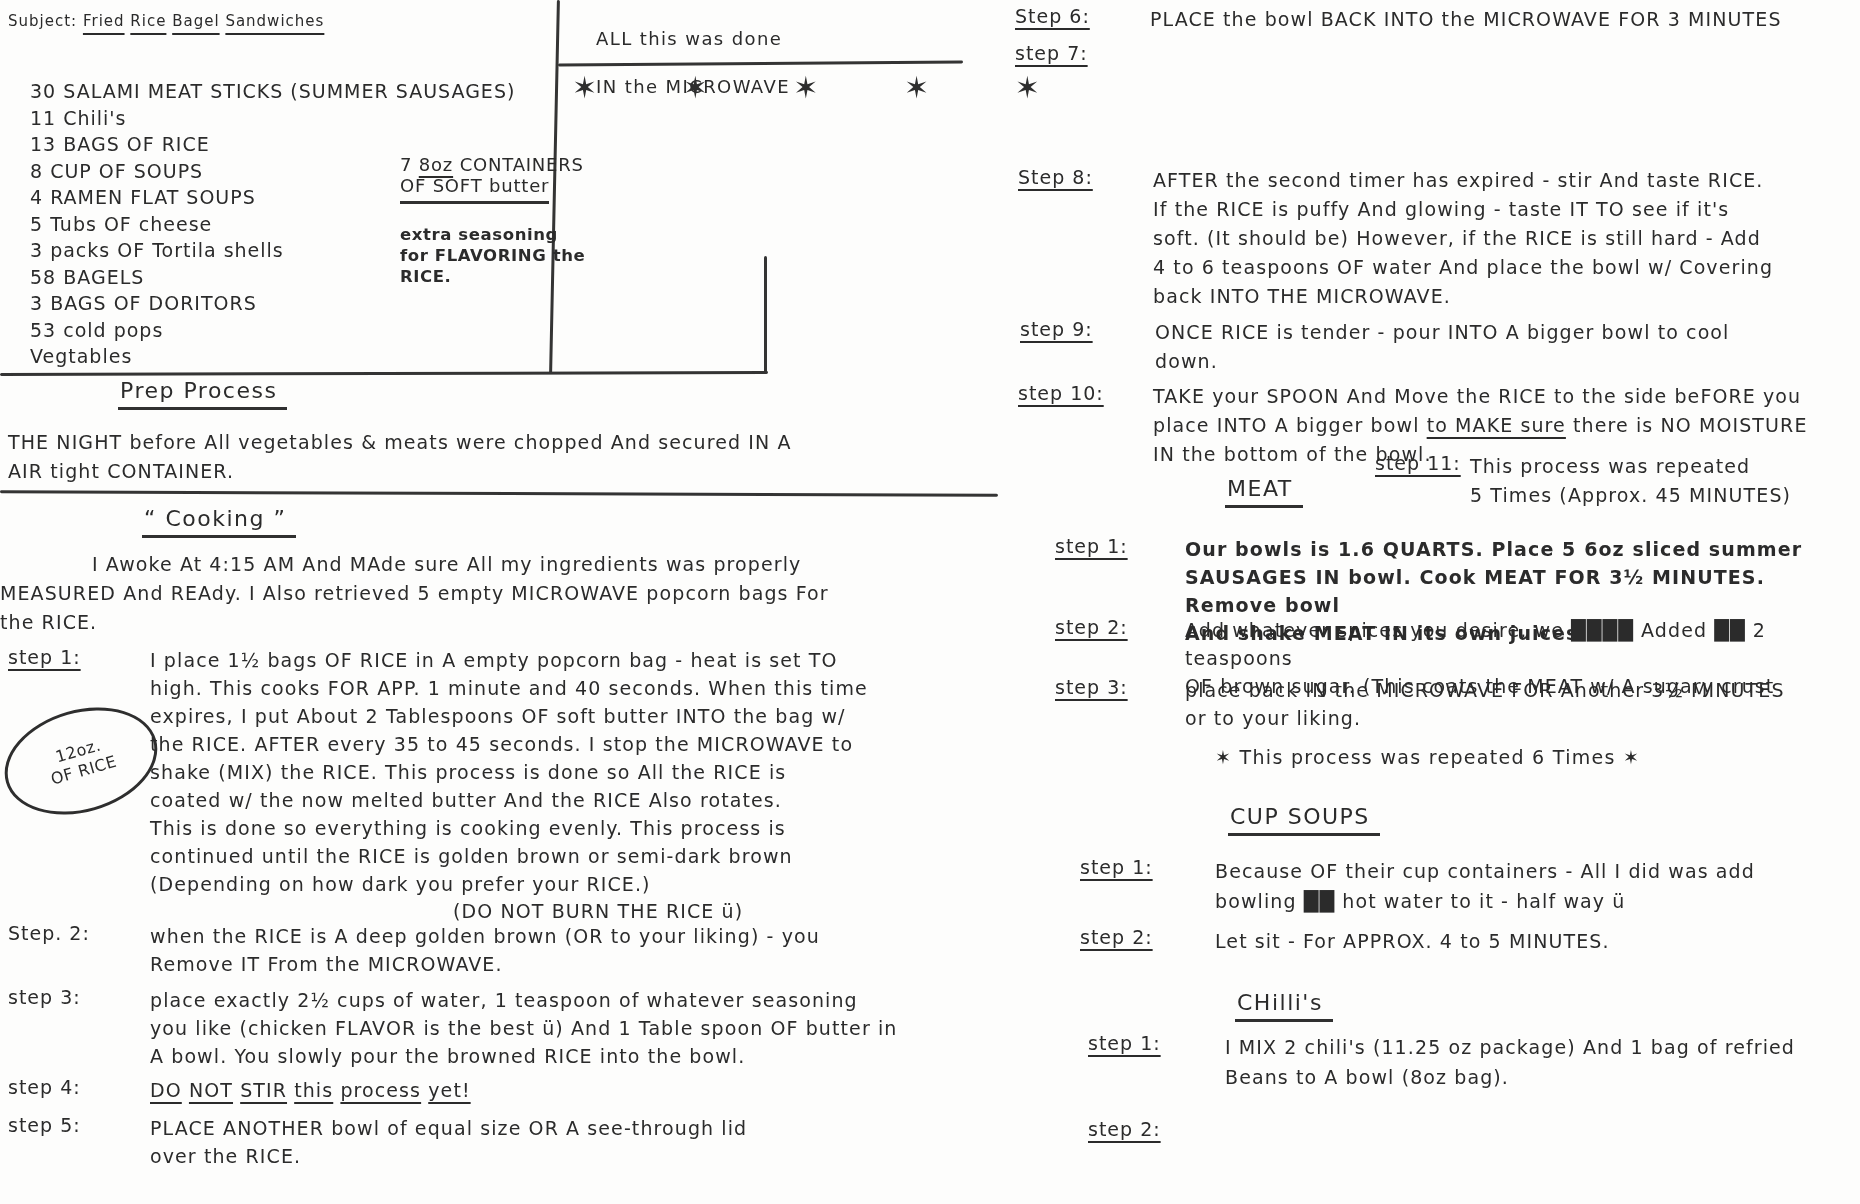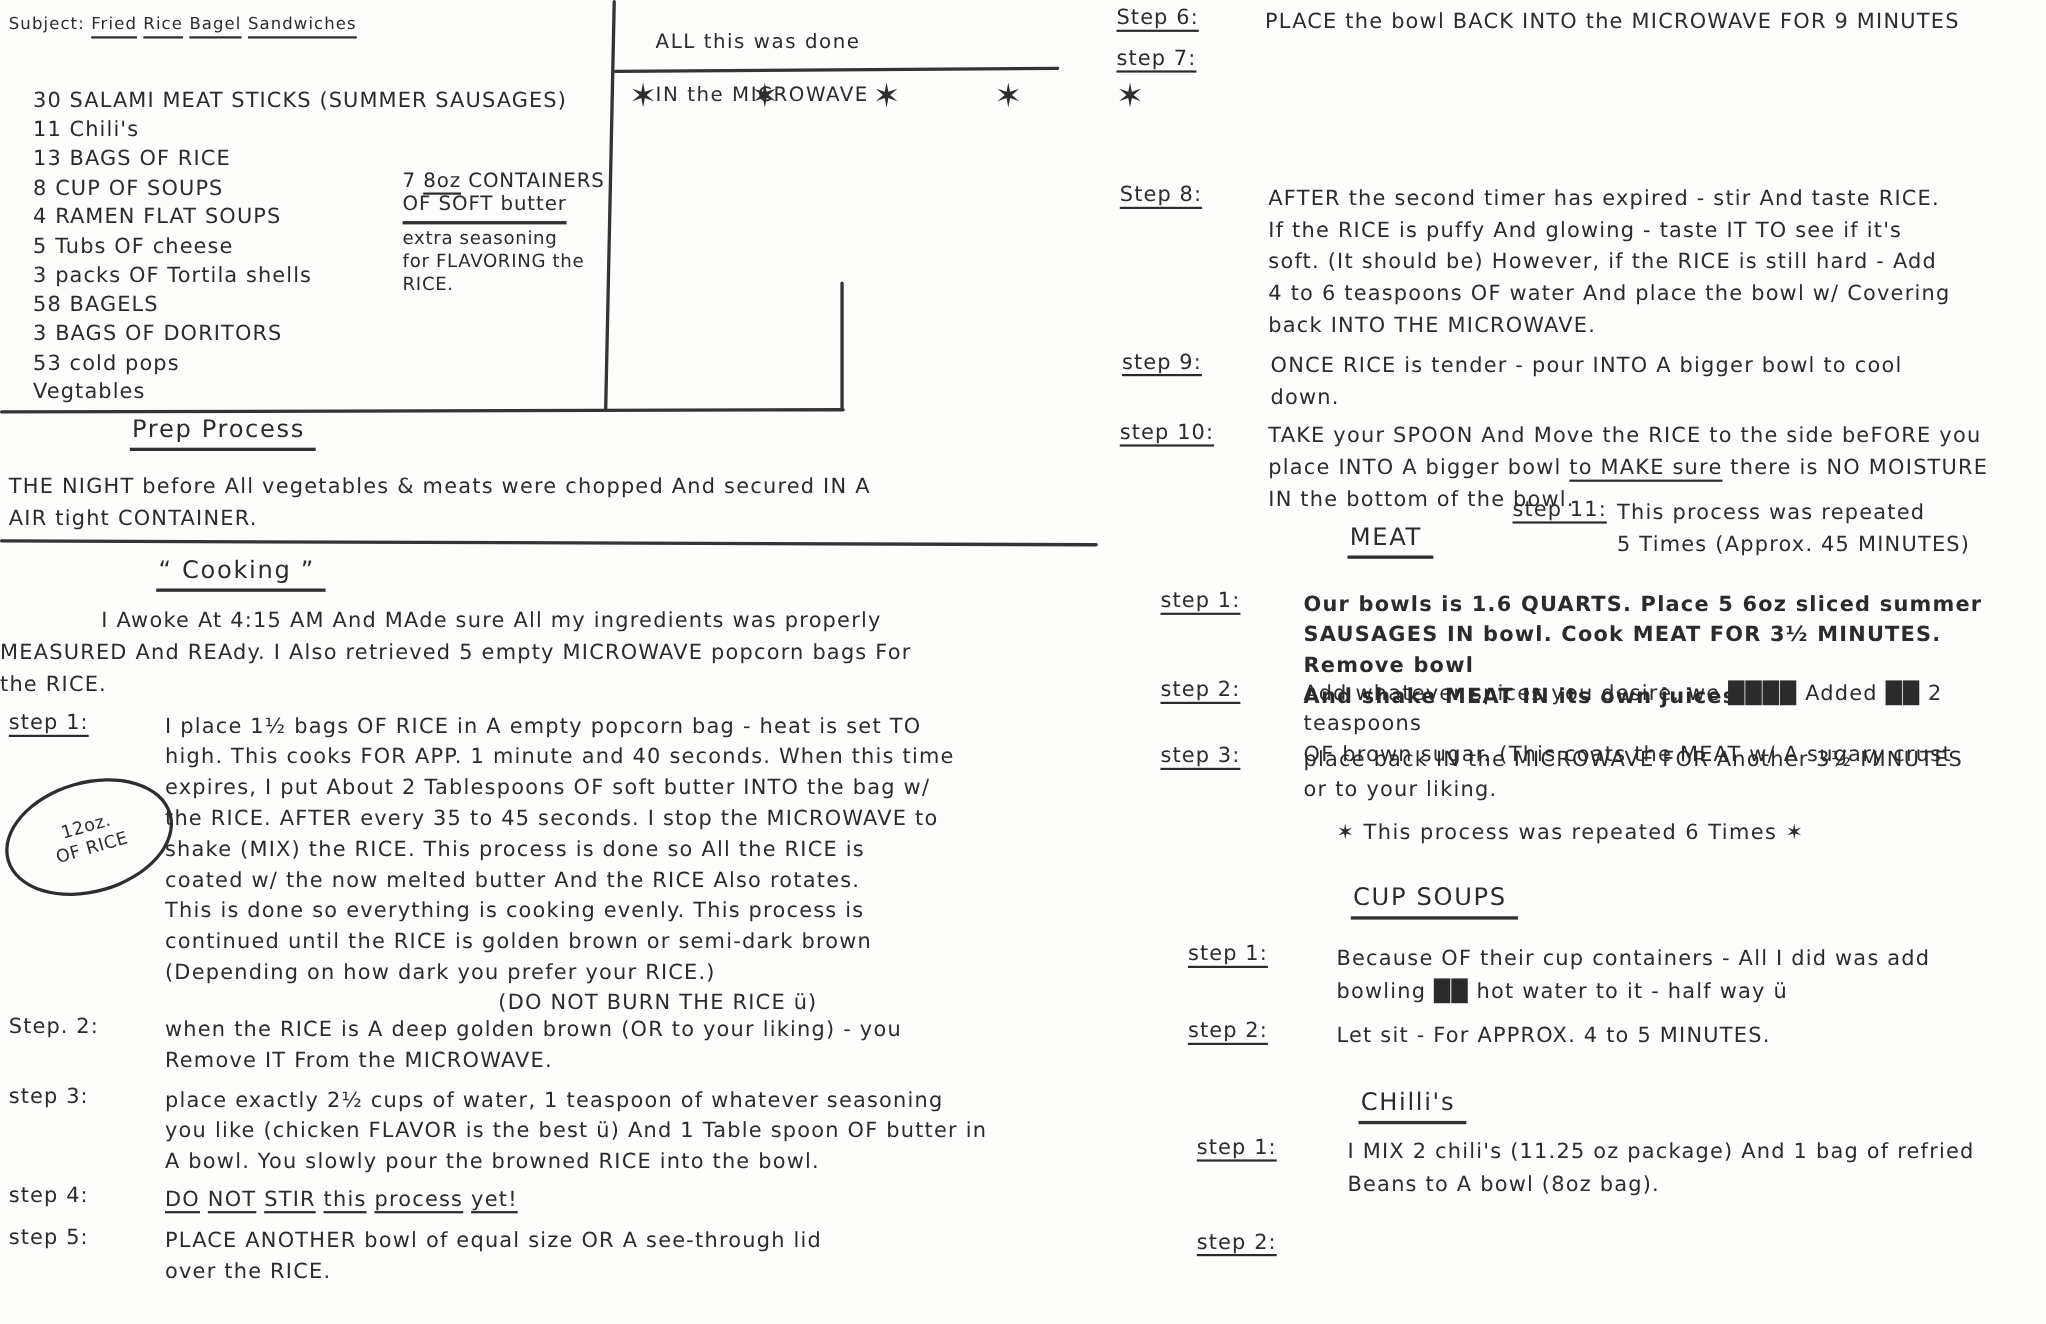--- a/index.html
+++ b/index.html
@@ -23,21 +23,21 @@
     text-decoration:underline;text-decoration-thickness:2px;text-underline-offset:5px;
   }
   .step .lbl.plain{text-decoration:none;}
   .subject{font-size:15px;letter-spacing:1px;white-space:nowrap;}
   .subject .u{text-underline-offset:7px;}
   .ing-item{font-size:19px;letter-spacing:1px;line-height:26.5px;white-space:nowrap;}
   .mw-line{font-size:18px;letter-spacing:1.4px;line-height:28px;white-space:nowrap;margin-top:20px;}
   .stars{font-size:30px;letter-spacing:38px;white-space:nowrap;color:#2e2e2e;}
   .butter1{font-size:18px;letter-spacing:.8px;white-space:nowrap;}
   .butter2{display:inline-block;font-size:18px;letter-spacing:.8px;border-bottom:3px solid #303030;padding-bottom:5px;white-space:nowrap;}
-  .butter3{font-size:16.5px;letter-spacing:.6px;line-height:21px;white-space:pre-line;margin-top:2px;}
+  .butter3{font-size:16.5px;letter-spacing:.6px;line-height:21px;white-space:pre-line;margin-top:20px;font-weight:bold;}
   .para{position:absolute;font-size:19px;letter-spacing:1.1px;line-height:29px;white-space:pre-line;}
   .oval{
     position:absolute;width:150px;height:96px;border:3.5px solid #2e2e2e;border-radius:50%;
     transform:rotate(-16deg);display:flex;align-items:center;justify-content:center;text-align:center;
     font-size:16px;letter-spacing:.5px;line-height:20px;white-space:pre-line;
   }
   .note-center{font-size:19px;letter-spacing:1.1px;margin-top:2px;}
   .starnote{position:absolute;font-size:19px;letter-spacing:1.3px;white-space:nowrap;}
 </style>
 </head>
@@ -61,21 +61,21 @@
   <div class="ing-item">8 CUP OF SOUPS</div>
   <div class="ing-item">4 RAMEN FLAT SOUPS</div>
   <div class="ing-item">5 Tubs OF cheese</div>
   <div class="ing-item">3 packs OF Tortila shells</div>
   <div class="ing-item">58 BAGELS</div>
   <div class="ing-item">3 BAGS OF DORITORS</div>
   <div class="ing-item">53 cold pops</div>
   <div class="ing-item">Vegtables</div>
 </div>
 
-<div class="abs" style="left:366px;top:154px;width:200px;">
+<div class="abs" style="left:400px;top:154px;width:200px;">
   <div class="butter1"><span>7 </span><span class="u">8oz</span><span> CONTAINERS</span></div>
   <div><span class="butter2">OF SOFT butter</span></div>
   <div class="butter3">extra seasoning
 for FLAVORING the
 RICE.</div>
 </div>
 
 <div class="abs" style="left:596px;top:5px;">
   <div class="mw-line">ALL this was done</div>
   <div class="mw-line">IN the MICROWAVE</div>
@@ -127,21 +127,21 @@
 </div>
 
 <div class="step" style="left:8px;top:1114px;width:990px;">
   <span class="lbl plain">step 5:</span>
   <div class="txt" style="margin-left:142px;">PLACE ANOTHER bowl of equal size OR A see-through lid
 over the RICE.</div>
 </div>
 
 <div class="step" style="left:1015px;top:5px;width:845px;">
   <span class="lbl">Step 6:</span>
-  <div class="txt" style="margin-left:135px;line-height:29px;">PLACE the bowl BACK INTO the MICROWAVE FOR 9 MINUTES</div>
+  <div class="txt" style="margin-left:135px;line-height:29px;">PLACE the bowl BACK INTO the MICROWAVE FOR 3 MINUTES</div>
 </div>
 
 <div class="step" style="left:1015px;top:42px;width:845px;">
   <span class="lbl">step 7:</span>
 </div>
 
 <div class="step" style="left:1018px;top:166px;width:842px;">
   <span class="lbl">Step 8:</span>
   <div class="txt" style="margin-left:135px;line-height:29px;">AFTER the second timer has expired - stir And taste RICE.
 If the RICE is puffy And glowing - taste IT TO see if it's

